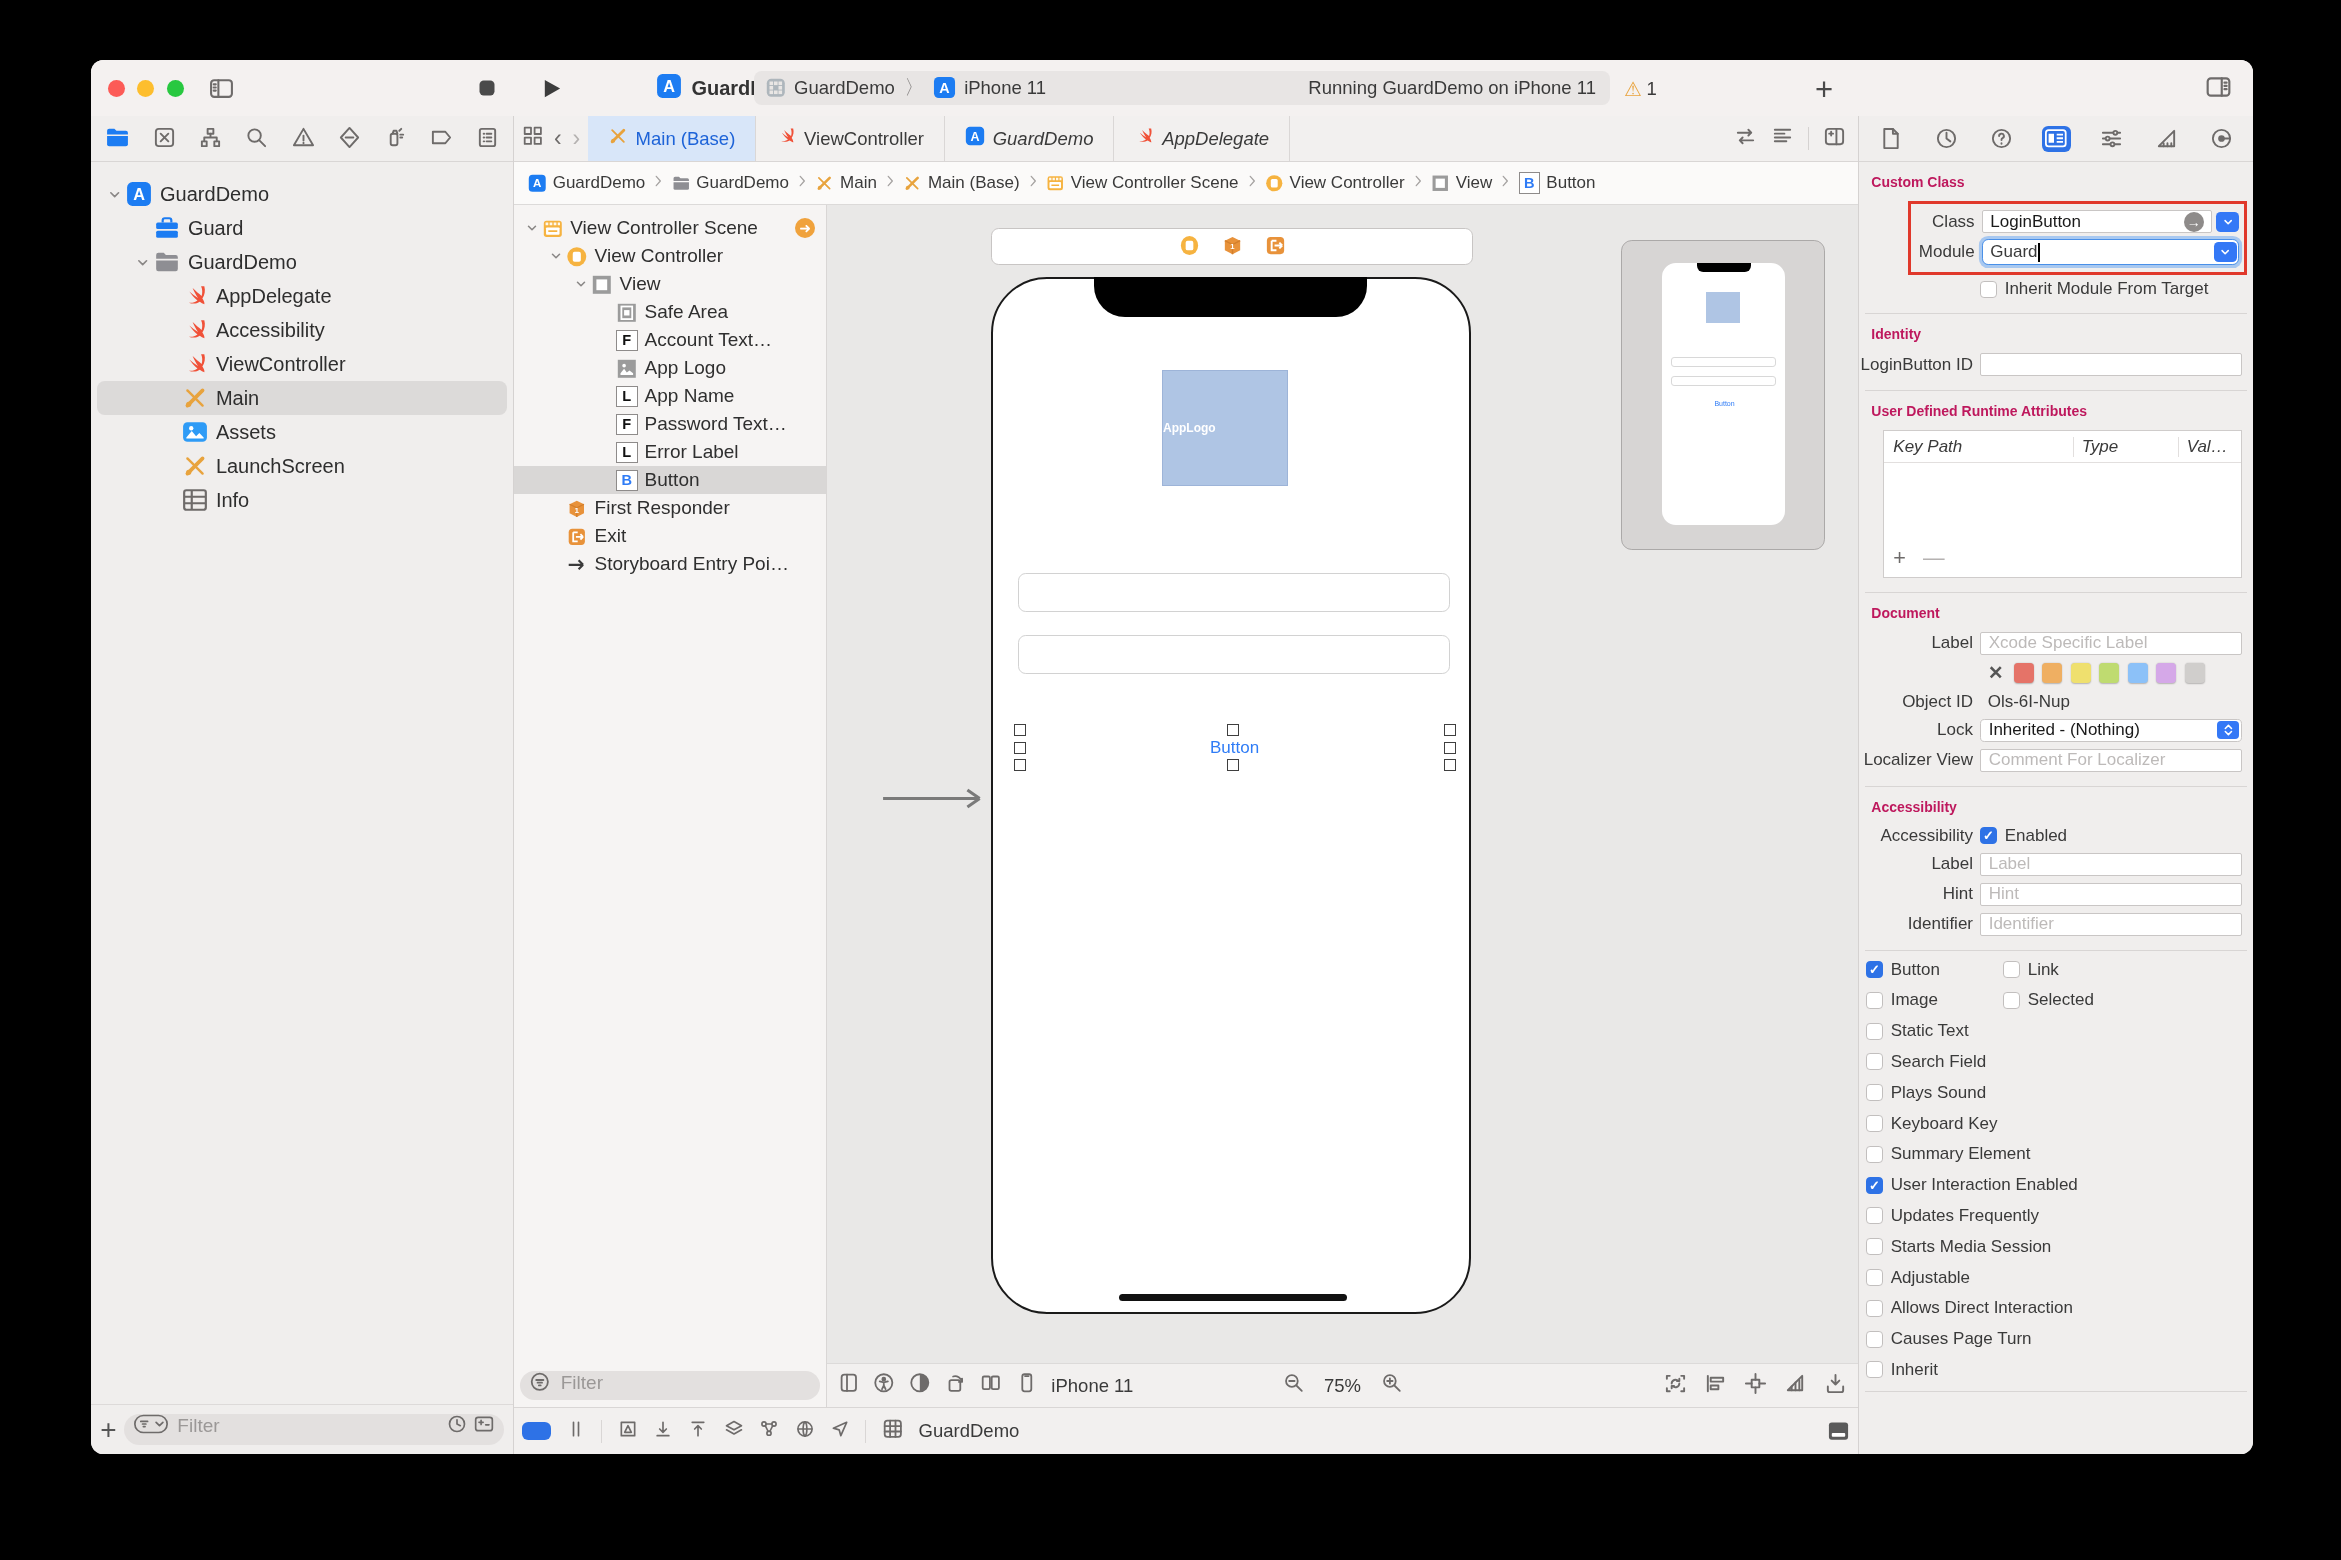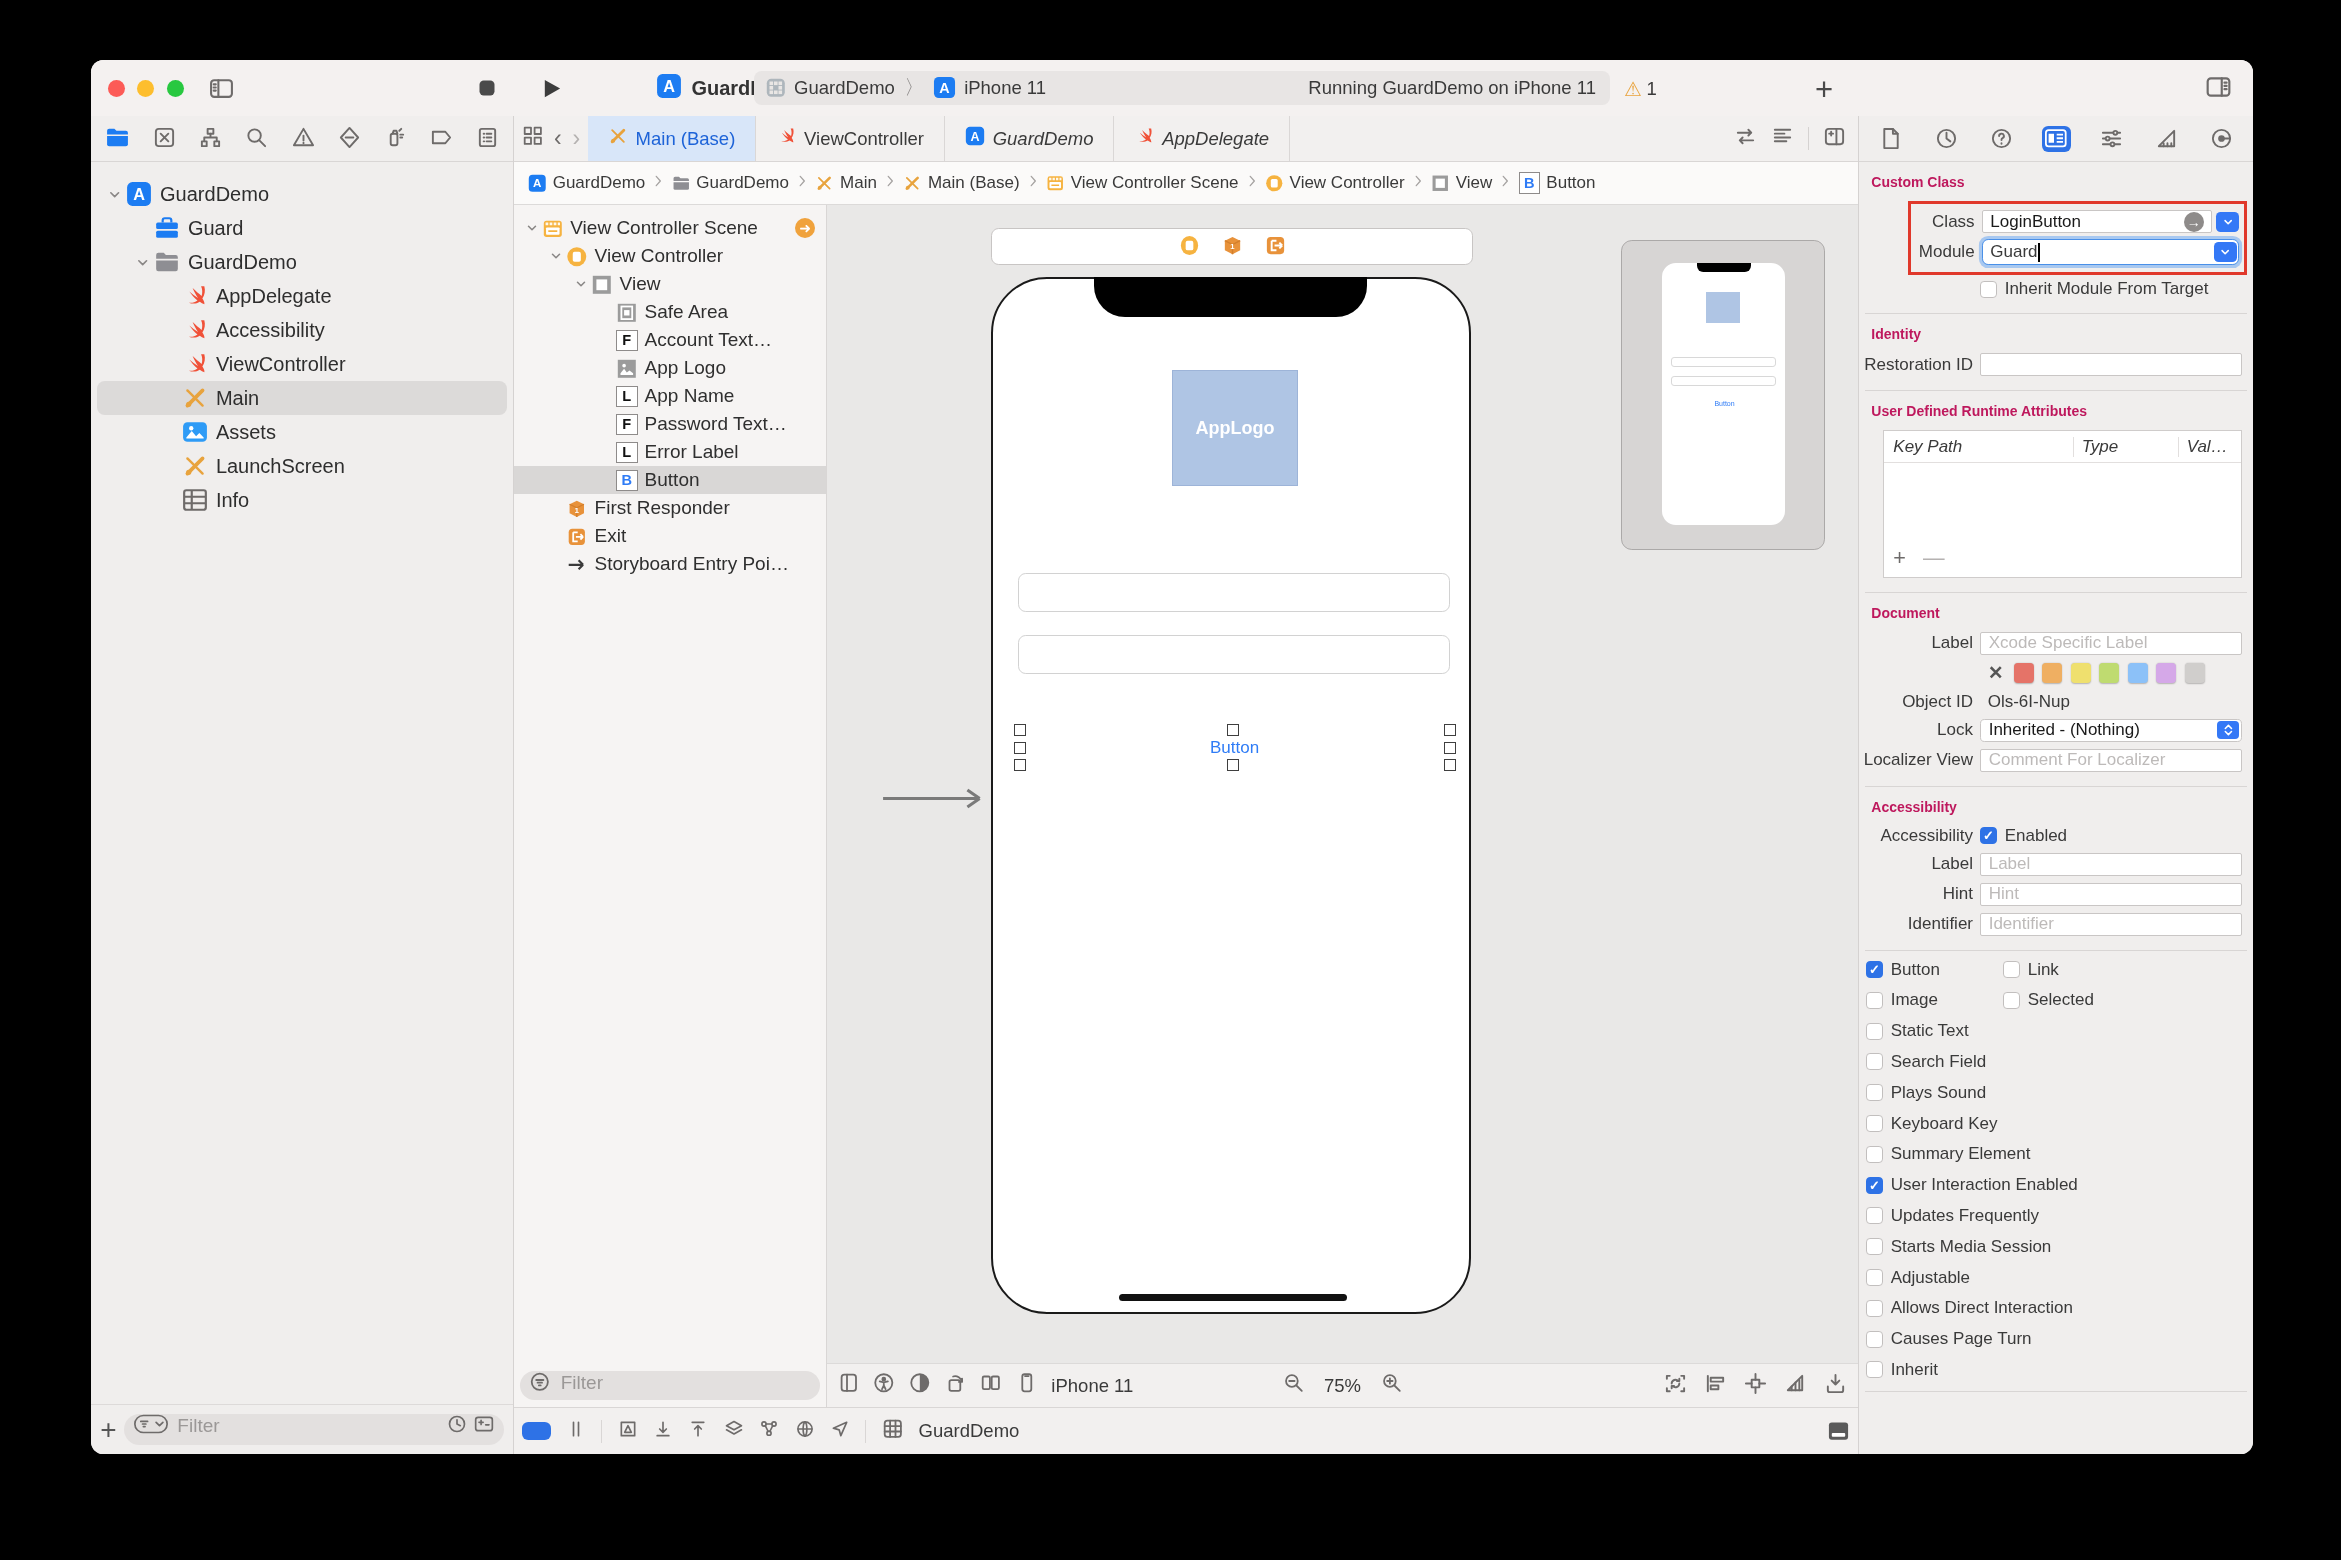--- a/index.html
+++ b/index.html
@@ -64,21 +64,21 @@
   .sqicon{width:21.6px;height:21.6px;background:#fff;border:1.5px solid #8E8B8A;box-sizing:border-box;display:inline-flex;align-items:center;justify-content:center;font-size:14.6px;font-weight:bold;color:#111;}
   .ol-badge{margin-left:auto;margin-right:10.8px;width:20px;height:20px;border-radius:50%;background:#F0A23C;color:#fff;display:inline-flex;align-items:center;justify-content:center;font-size:14px;}
   .outline-filterbar{height:43px;display:flex;align-items:center;padding:0 6.2px;}
   
   .canvas-wrap{flex:1;display:flex;flex-direction:column;min-width:0;}
   .canvas{flex:1;position:relative;background:#E9E8E7;overflow:hidden;}
   .scene-dock{position:absolute;left:164px;top:23px;width:480px;height:35px;background:#FFF;border:0.8px solid #C8C5C4;border-radius:7.7px;display:flex;align-items:center;justify-content:center;gap:20px;}
   .scene-dock svg{width:23px;height:23px;}
   .phone{position:absolute;left:164px;top:72px;width:480px;height:1037px;background:#FFF;border:2.3px solid #1A1A1A;border-radius:56px;box-sizing:border-box;}
   .notch{position:absolute;left:101px;top:-2.3px;width:273px;height:40px;background:#000;border-radius:0 0 31px 31px;}
-  .applogo{position:absolute;left:179px;top:91px;width:126px;height:116px;background:#AFC5E4;border:1.5px solid #9DB4D8;box-sizing:border-box;display:flex;align-items:center;justify-content:center;color:#FFF;font-weight:bold;font-size:18px;}
+  .applogo{position:absolute;left:169px;top:91px;width:126px;height:116px;background:#AFC5E4;border:1.5px solid #9DB4D8;box-sizing:border-box;display:flex;align-items:center;color:#FFF;font-weight:bold;font-size:12px;}
   .tf{position:absolute;left:25px;width:432px;height:39px;border:1.5px solid #D2D2D2;border-radius:7.7px;background:#FFF;box-sizing:border-box;}
   .sel-btn-label{position:absolute;left:217px;top:459px;width:49px;text-align:center;color:#2F7CF6;font-size:17px;}
   .handle{position:absolute;width:12.3px;height:12.3px;background:#FFF;border:1.5px solid #3F3F3F;box-sizing:border-box;}
   .entry-arrow{position:absolute;left:54px;top:582px;width:113px;height:23px;}
   .minimap{position:absolute;left:794px;top:35px;width:204px;height:310px;background:#D7D5D4;border:1.5px solid #ABA9A8;border-radius:10.8px;box-sizing:border-box;}
   .mini-screen{position:absolute;left:40px;top:21.6px;width:123px;height:262px;background:#FFF;border-radius:14px;overflow:hidden;}
   .mini-notch{position:absolute;left:35px;top:0;width:54px;height:9.3px;background:#000;border-radius:0 0 6.2px 6.2px;}
   .mini-logo{position:absolute;left:44px;top:29px;width:34px;height:31px;background:#AFC5E4;}
   .mini-tf{position:absolute;left:9.3px;width:105px;height:10.8px;border:0.8px solid #D8D8D8;border-radius:3.1px;box-sizing:border-box;}
   .mini-btn{position:absolute;left:51px;top:137px;width:23px;height:4.6px;color:#2F7CF6;font-size:7px;text-align:center;}
@@ -937,21 +937,21 @@
         </div>
         <div class="irow" style="margin-top:4.6px">
           <span class="ilabel"></span>
           <span class="cb"></span>
           <span class="cb-lab">Inherit Module From Target</span>
         </div>
 
         <div class="divider"></div>
         <div class="sect-h">Identity</div>
         <div class="irow">
-          <span class="ilabel">Restoration ID</span>
+          <span class="ilabel">LoginButton ID</span>
           <span class="ifield"></span>
         </div>
 
         <div class="divider"></div>
         <div class="sect-h">User Defined Runtime Attributes</div>
         <div class="attr-table">
           <div class="attr-head">
             <span class="c1">Key Path</span>
             <span class="c2">Type</span>
             <span class="c3">Val…</span>

